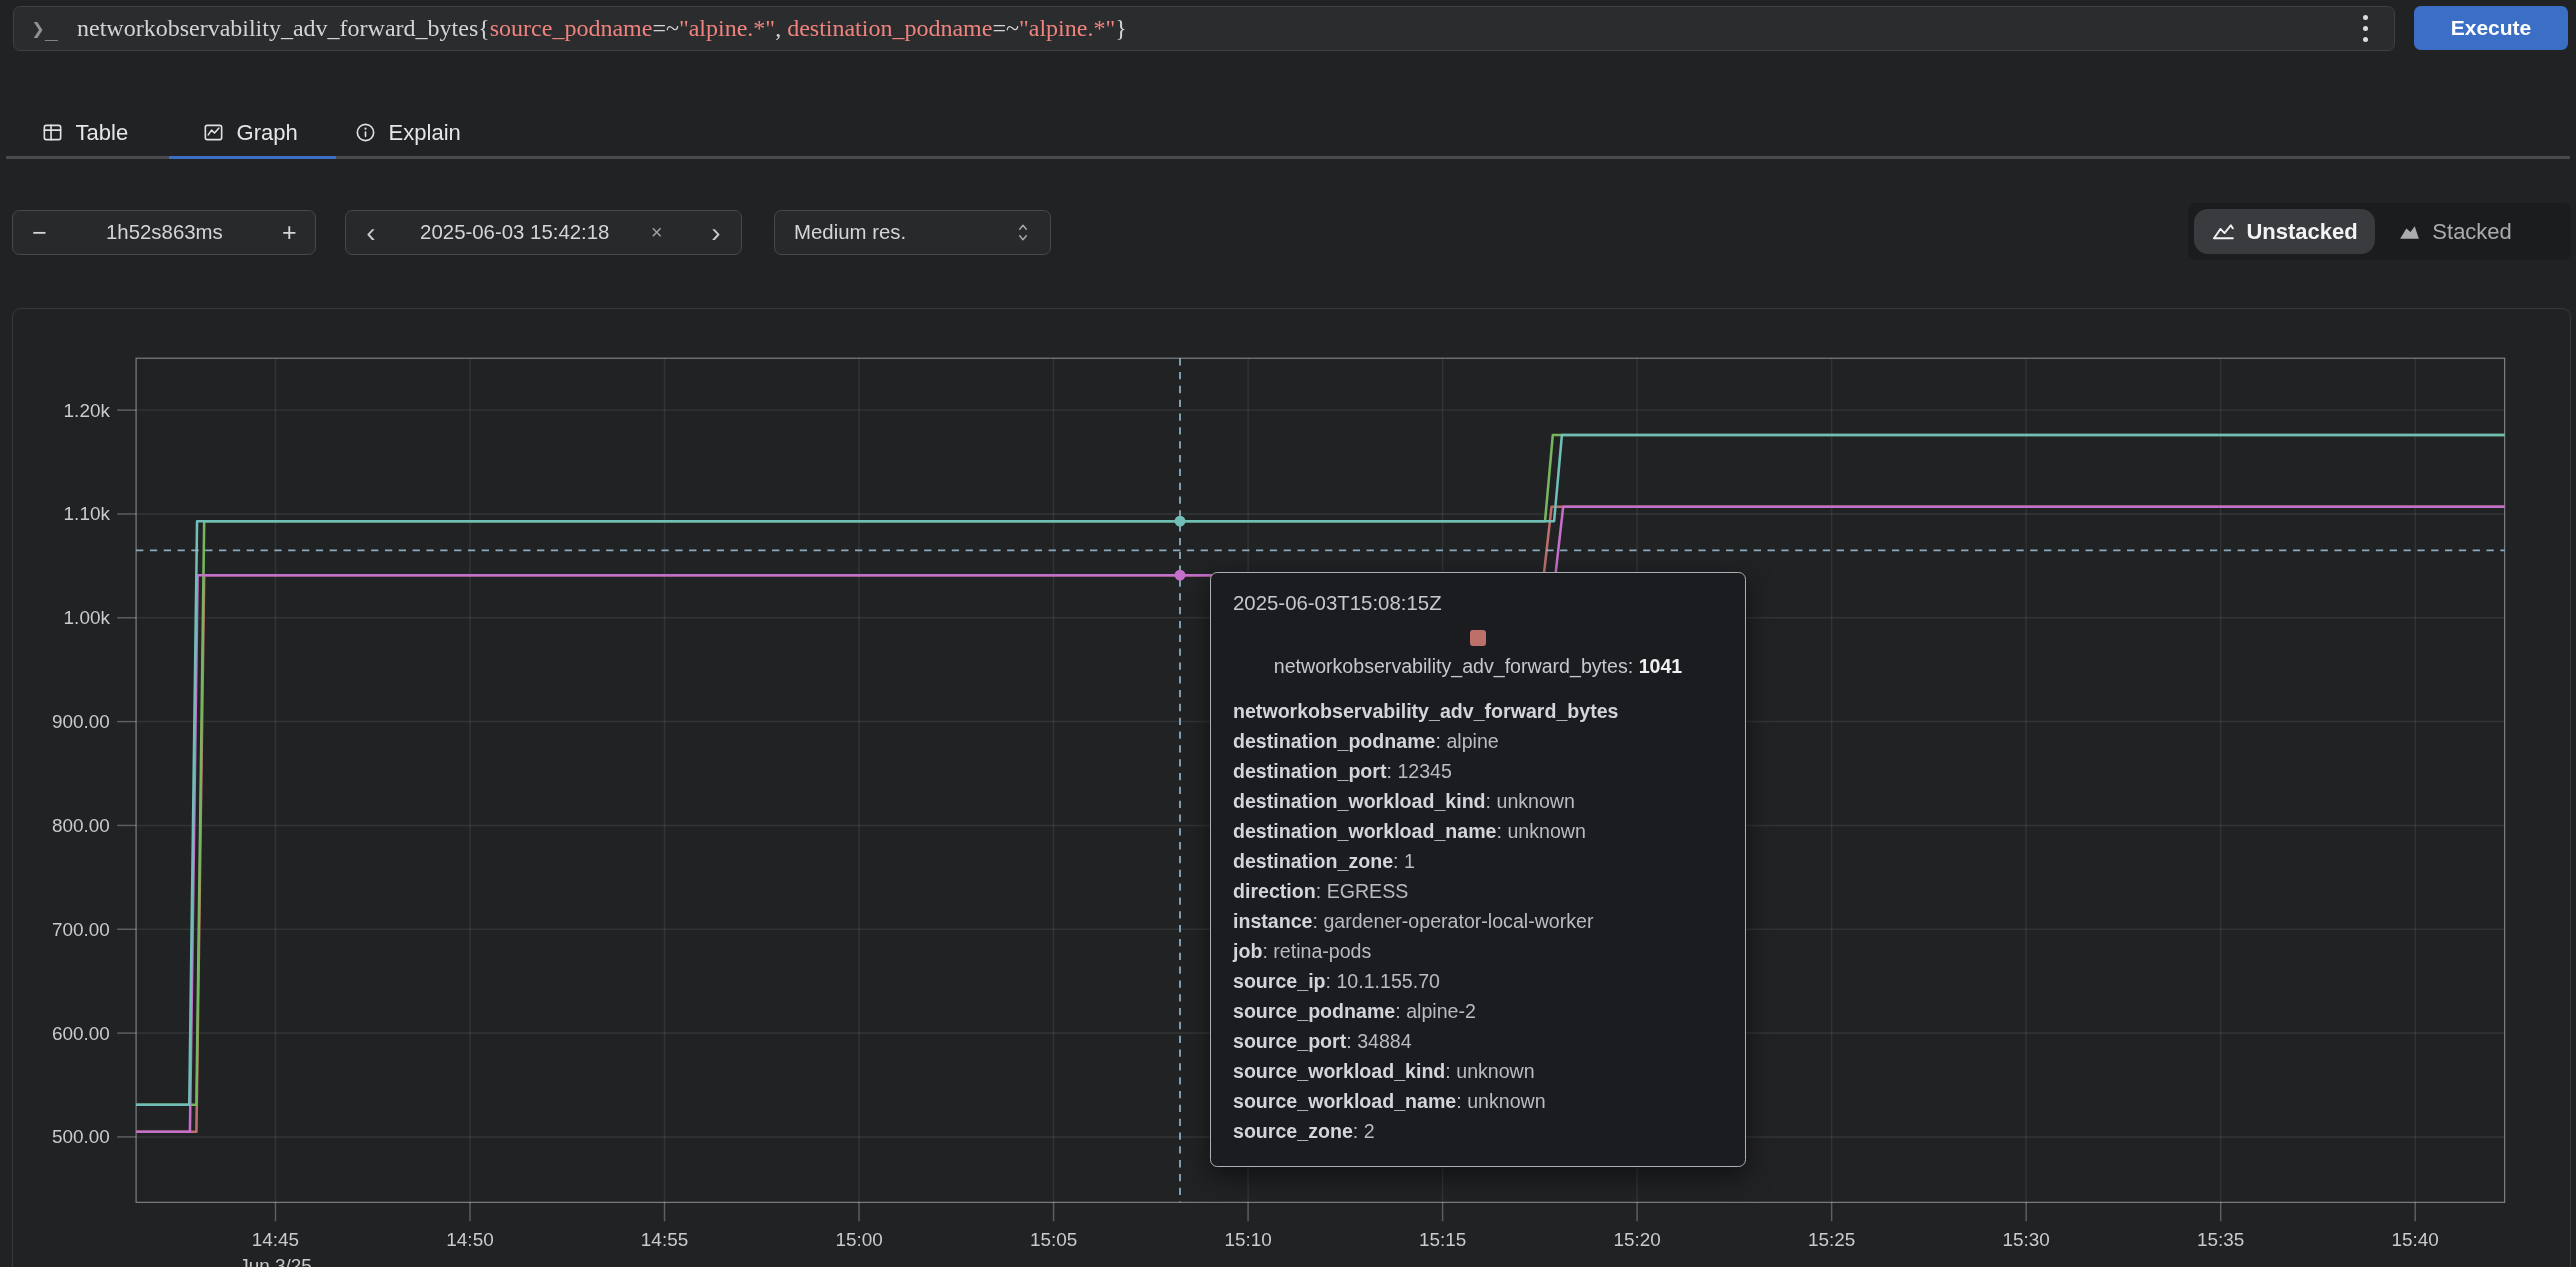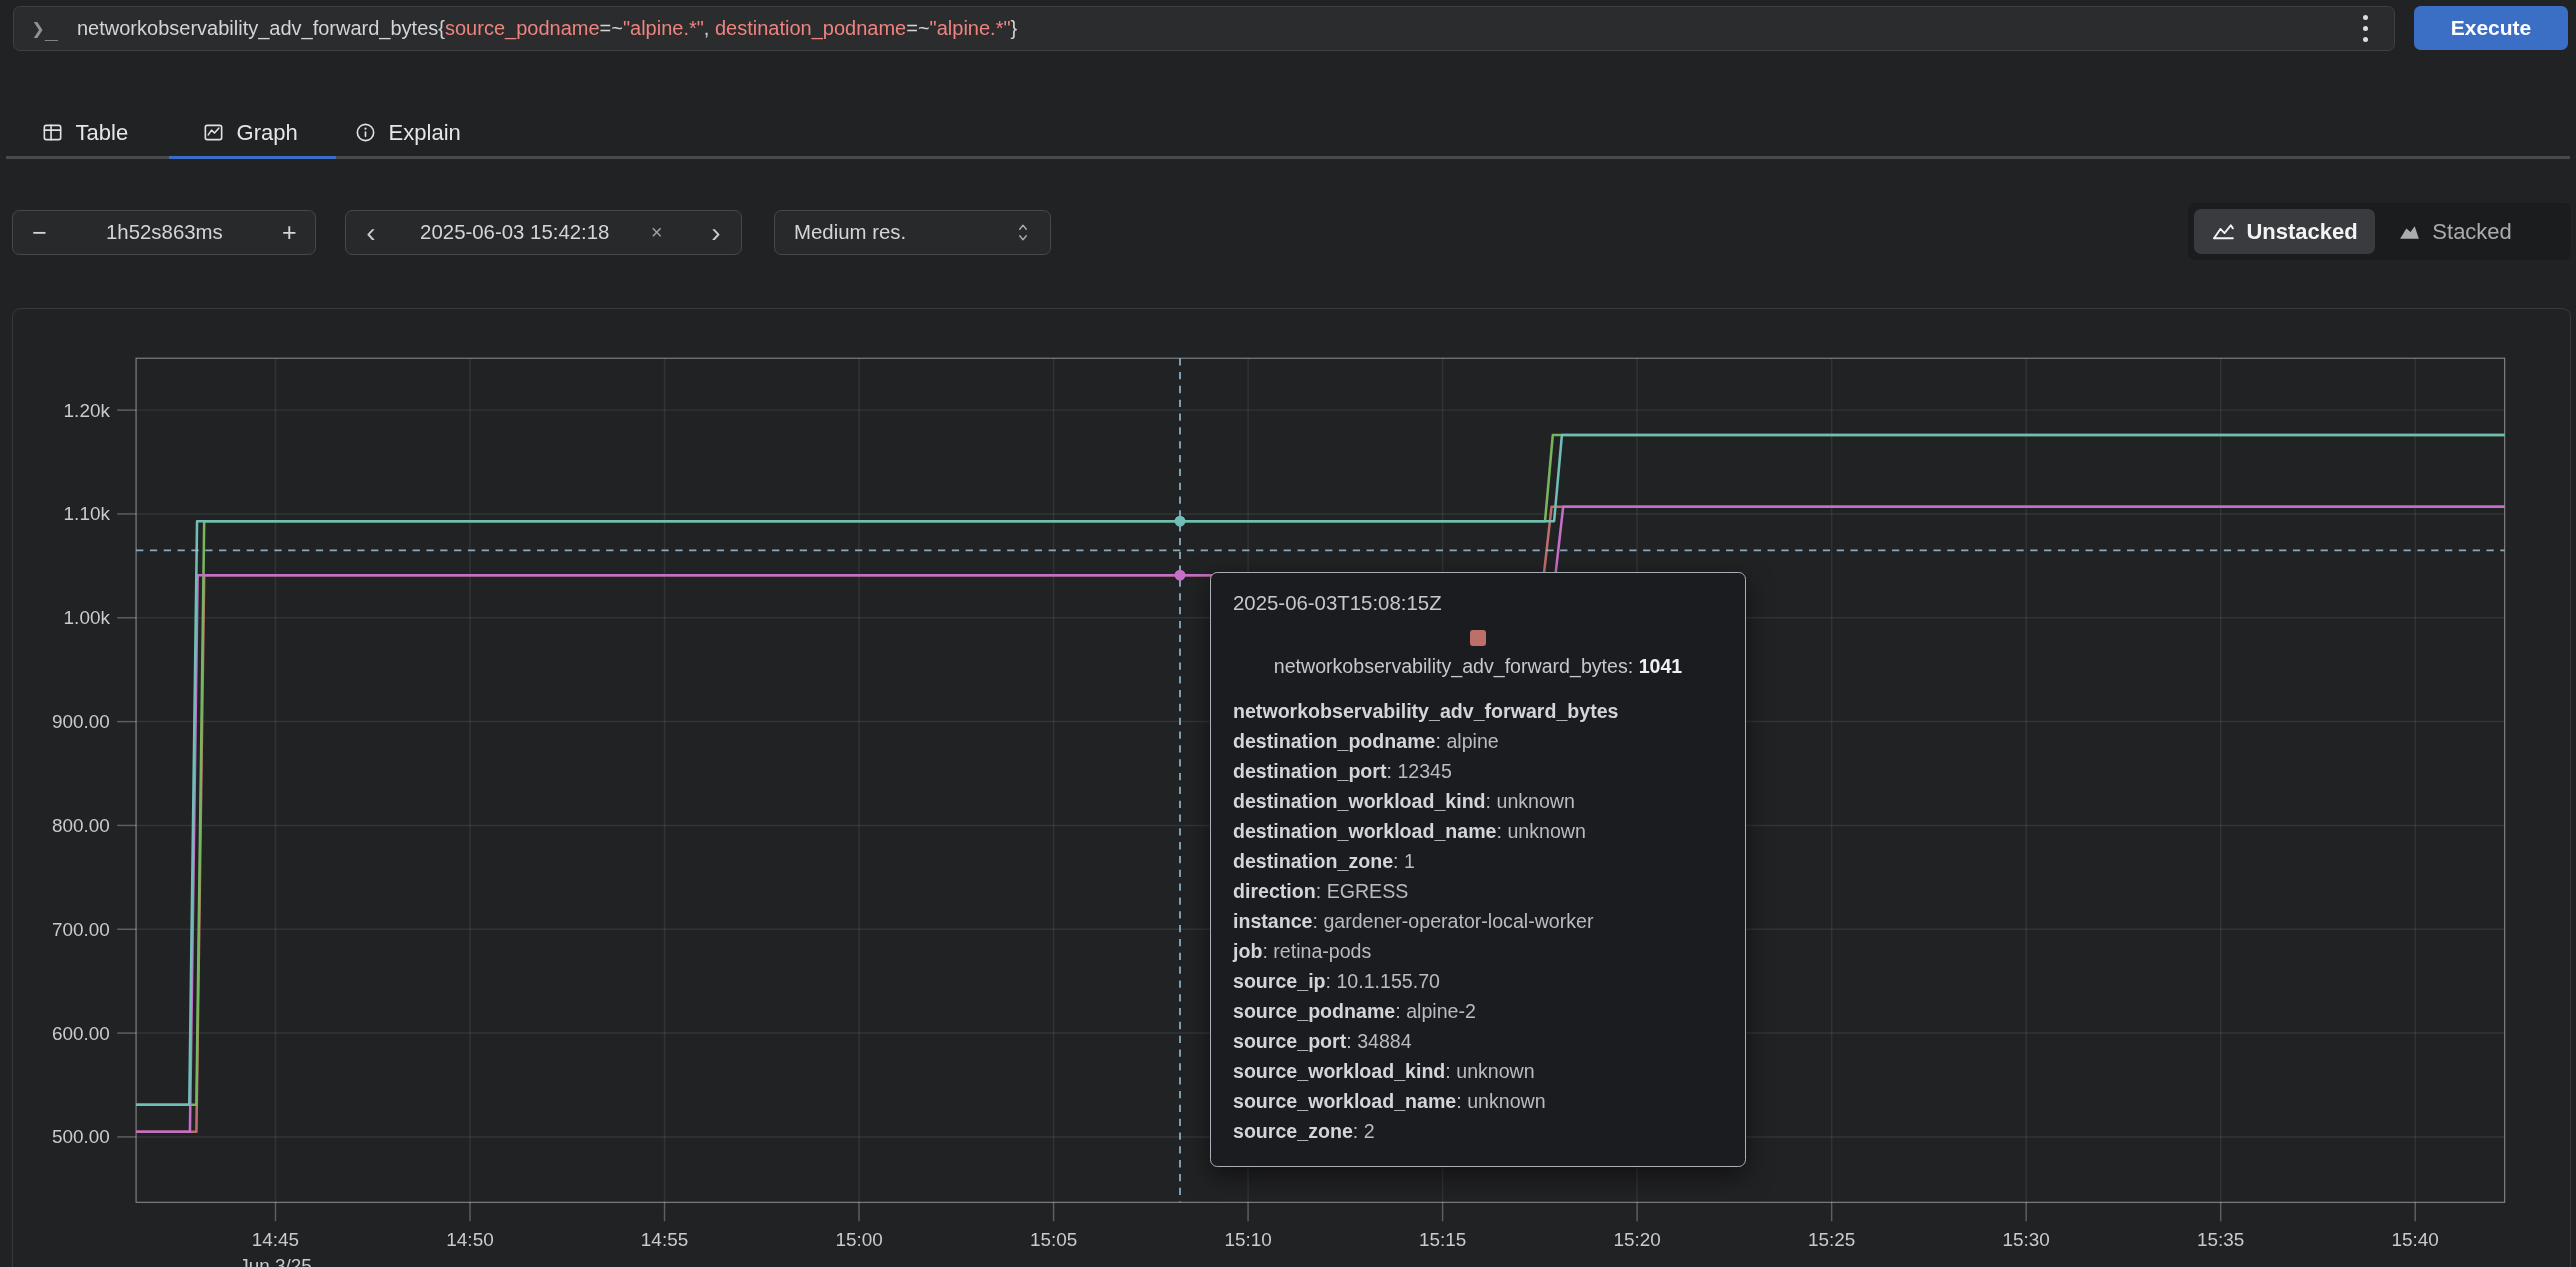--- a/index.html
+++ b/index.html
@@ -4,21 +4,21 @@
 <style>
   html,body{margin:0;padding:0;background:#1b1c1d;}
   .page{position:relative;width:2576px;height:1268px;background:#212224;overflow:hidden;
         font-family:"Liberation Sans","DejaVu Sans",sans-serif;-webkit-font-smoothing:antialiased;}
 
   
   .query-box{position:absolute;left:13px;top:5.8px;width:2382px;height:45px;box-sizing:border-box;
              background:#2b2c2e;border:0.7px solid #3f4144;border-radius:7.3px;
              display:flex;align-items:center;padding:0 17.5px;}
   .prompt{font-family:"DejaVu Sans Mono",monospace;font-size:22px;color:#8f9398;margin-right:19px;flex:none;}
-  .query-text{font-family:Liberation Sans, sans-serif;font-size:20px;white-space:nowrap;overflow:hidden;flex:1;}
+  .query-text{font-family:Liberation Serif, serif;font-size:24px;white-space:nowrap;overflow:hidden;flex:1;}
   .q-plain{color:#d2d4d6;}
   .q-accent{color:#ef837e;}
   .kebab{margin-left:auto;flex:none;display:flex;flex-direction:column;gap:5.8px;padding:5.8px 8.7px;cursor:pointer;}
   .kdot{width:5.1px;height:5.1px;border-radius:50%;background:#dbdde0;}
   .execute{position:absolute;left:2414px;top:5.8px;width:154px;height:44px;border:none;border-radius:6.5px;
            background:var(--accent,#3a6fc5);color:#ffffff;font-size:21px;font-weight:700;
            font-family:inherit;display:flex;align-items:center;justify-content:center;cursor:pointer;}
 
   
   .tab{position:absolute;top:109px;height:47px;display:flex;align-items:center;gap:11.6px;
@@ -40,21 +40,21 @@
   .icon-btn{background:none;border:none;color:#d3d5d7;font-family:inherit;cursor:pointer;padding:0 7.3px;line-height:1;}
   .minus,.plus{font-size:25px;}
   .chev{font-size:28px;color:#c8cacd;}
   .clear{font-size:19.6px;color:#9fa3a7;padding:0 4.4px;}
   .dt-value{cursor:pointer;}
   .sel-chevrons{width:16px;height:29px;stroke:#a6aaaf;fill:none;stroke-width:2.2;stroke-linecap:round;stroke-linejoin:round;}
 
   
   .segmented{position:absolute;left:2188px;top:203px;width:383px;height:57px;box-sizing:border-box;
              background:#1b1c1e;border-radius:7.3px;display:flex;align-items:center;padding:0 5.8px;gap:4.4px;}
-  .seg{height:45px;border-radius:7px;display:flex;align-items:center;gap:10.2px;padding:0 17.5px;
+  .seg{height:45px;border-radius:14px;display:flex;align-items:center;gap:10.2px;padding:0 17.5px;
        font-size:22px;color:#aaacaf;font-weight:500;cursor:pointer;white-space:nowrap;}
   .seg.active{background:#3a3b3e;color:#f2f3f4;font-weight:600;}
   .seg svg{width:25px;height:25px;stroke:currentColor;fill:none;stroke-width:1.8;stroke-linecap:round;stroke-linejoin:round;}
   .seg .filled path{fill:currentColor;stroke:none;}
 
   
   .panel{position:absolute;left:11.6px;top:308px;width:2559px;height:990px;box-sizing:border-box;
          border:0.7px solid #37393c;border-radius:8.7px;}
   .chart-svg{position:absolute;left:0;top:0;width:2576px;height:1268px;pointer-events:auto;}
   .chart-svg text{font-family:"Liberation Sans","DejaVu Sans",sans-serif;font-size:26px;fill:#c9cbce;}

